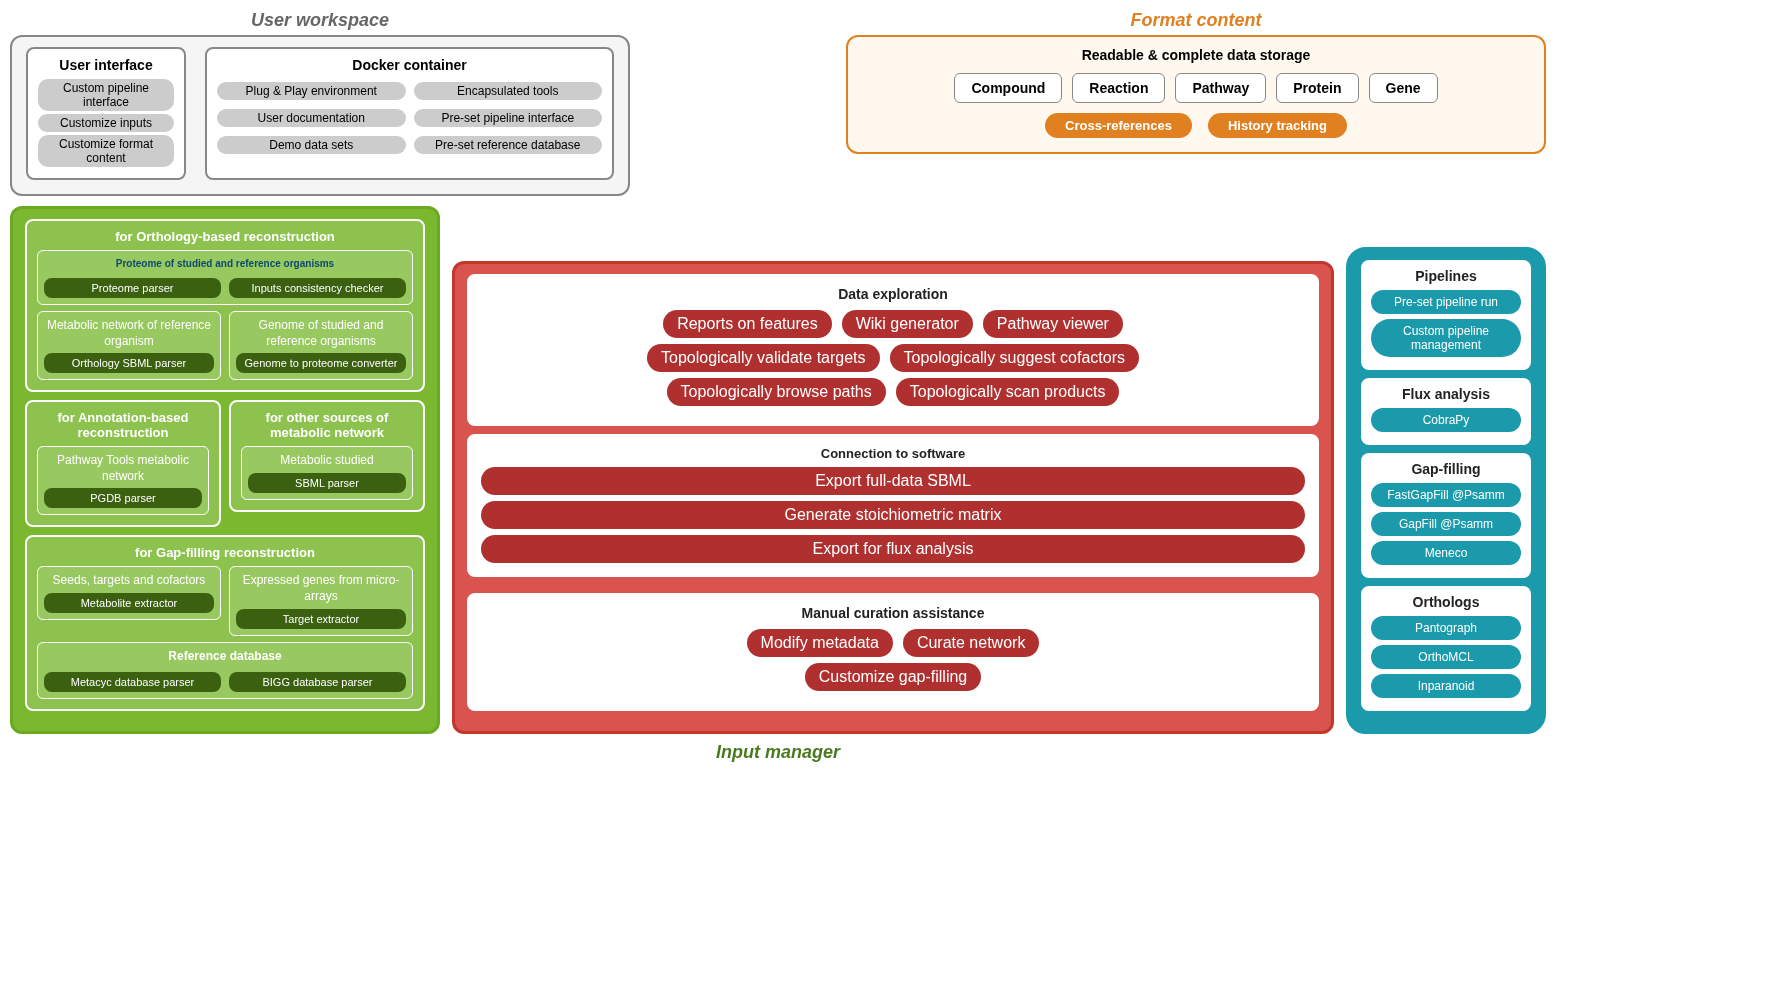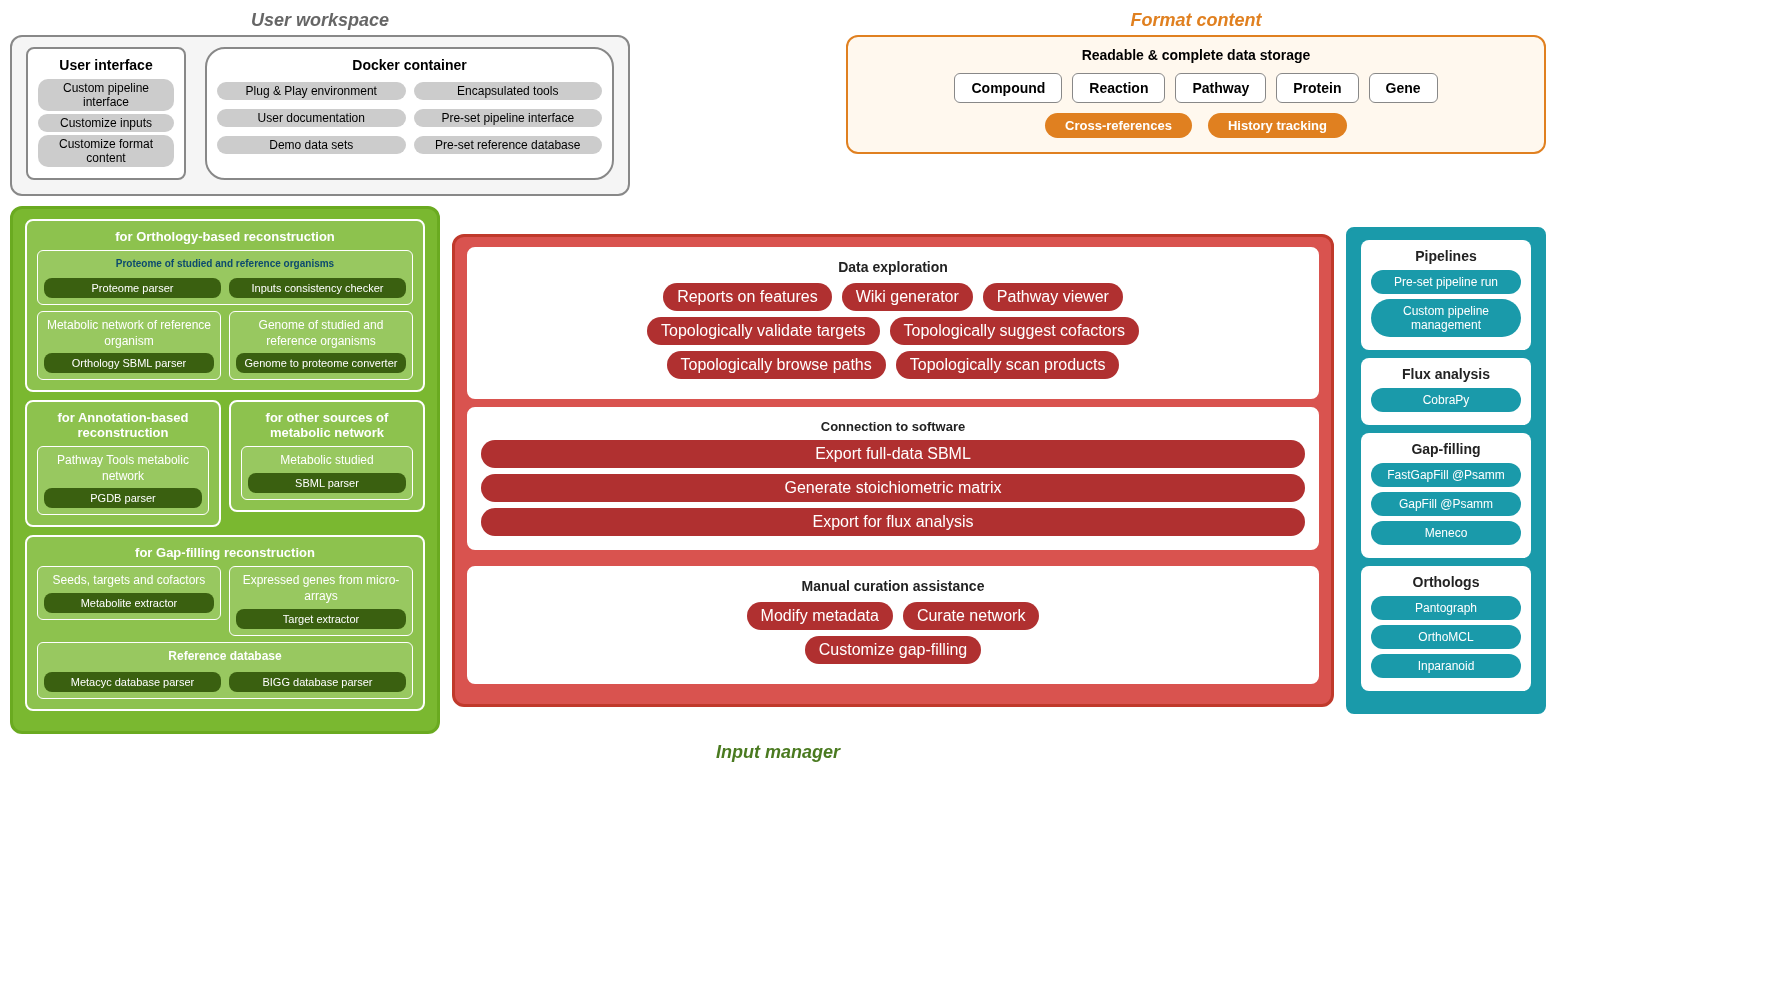--- a/index.html
+++ b/index.html
@@ -124,21 +124,21 @@
     .orange-pills-row {
       display: flex;
       gap: 16px;
       justify-content: center;
     }
 
     
     .bottom-row {
       display: flex;
       gap: 12px;
-      align-items: center;
+      align-items: flex-end;
     }
 
     
     .input-manager-section {
       flex: 0 0 430px;
     }
 
     .green-outer-box {
       border: 3px solid #6aaa20;
       border-radius: 12px;
@@ -253,21 +253,21 @@
       gap: 6px;
     }
 
     
     .aurme-section {
       flex: 0 0 200px;
     }
 
     .teal-outer-box {
       border: 3px solid #1a9aaa;
-      border-radius: 8px;
+      border-radius: 20px;
       background: #1a9aaa;
       padding: 10px 12px 12px;
     }
 
     .teal-group {
       background: #fff;
       border-radius: 8px;
       padding: 8px 10px;
       margin-bottom: 8px;
     }
@@ -327,21 +327,21 @@
       <div class="section-title gray">User workspace</div>
       <div class="workspace-box">
 
         <div class="sub-box" style="flex:0 0 160px;">
           <div class="sub-box-title">User interface</div>
           <div class="gray-pill">Custom pipeline interface</div>
           <div class="gray-pill">Customize inputs</div>
           <div class="gray-pill">Customize format content</div>
         </div>
 
-        <div class="sub-box" style="flex:1;border-radius:20px;">
+        <div class="sub-box" style="flex:1;">
           <div class="sub-box-title">Docker container</div>
           <div class="docker-grid">
             <div class="gray-pill">Plug &amp; Play environment</div>
             <div class="gray-pill">Encapsulated tools</div>
             <div class="gray-pill">User documentation</div>
             <div class="gray-pill">Pre-set pipeline interface</div>
             <div class="gray-pill">Demo data sets</div>
             <div class="gray-pill">Pre-set reference database</div>
           </div>
         </div>

